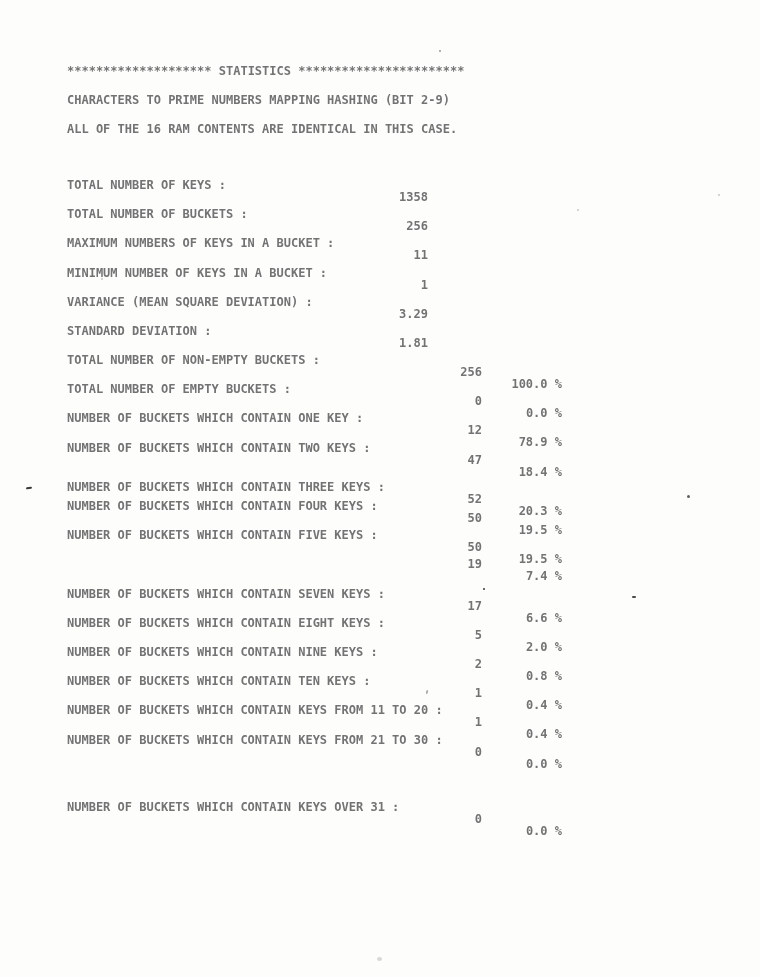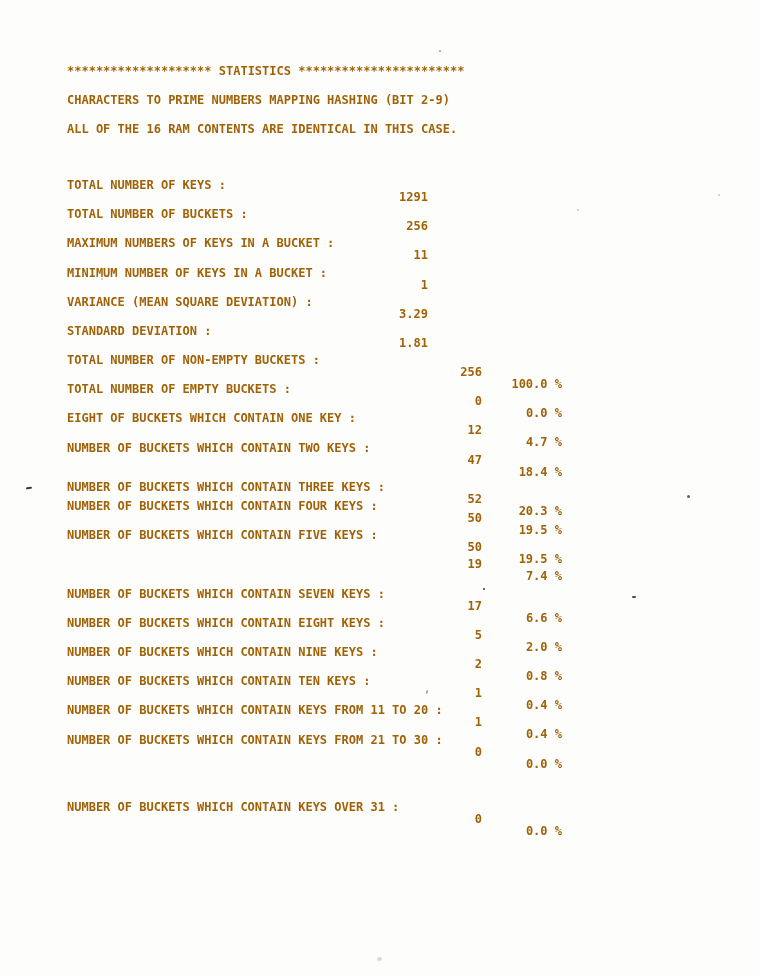--- a/index.html
+++ b/index.html
@@ -11,21 +11,21 @@
     font-family:"DejaVu Sans Mono", monospace;
   }
   .page {
     position:absolute; inset:0;
     background:#fdfdfc;
     color:#1c1c1c;
   }
   .line, .row {
     position:absolute;
     font:bold 12px/12px "DejaVu Sans Mono", monospace;
-    color:#a16207;
+    color:#737373;
     white-space:pre;
     letter-spacing:0px;
   }
   .line { left:67px; }
   .row { left:0; width:100%; height:14px; }
   .lbl   { position:absolute; left:67px;  white-space:pre; }
   .v1    { position:absolute; left:338px; width:90px;  text-align:right; }
   .count { position:absolute; left:382px; width:100px; text-align:right; }
   .pct   { position:absolute; left:432px; width:130px; text-align:right; }
   .rows-host { position:absolute; inset:0;border-radius:7px; }
@@ -38,21 +38,21 @@
 
   <div class="line" style="top:65px"><span>********************</span> <span>STATISTICS</span> <span>***********************</span></div>
 
   <div class="line" style="top:94px">CHARACTERS TO PRIME NUMBERS MAPPING HASHING (BIT 2-9)</div>
   <div class="line" style="top:123px">ALL OF THE 16 RAM CONTENTS ARE IDENTICAL IN THIS CASE.</div>
 
   <div class="rows-host">
 
       <div class="row" style="top: 167px;">
         <span class="lbl">TOTAL NUMBER OF KEYS :</span>
-        <span class="v1">1291</span>
+        <span class="v1">1358</span>
       </div>
 
       <div class="row" style="top: 196px;">
         <span class="lbl">TOTAL NUMBER OF BUCKETS :</span>
         <span class="v1">256</span>
       </div>
 
       <div class="row" style="top: 225px;">
         <span class="lbl">MAXIMUM NUMBERS OF KEYS IN A BUCKET :</span>
         <span class="v1">11</span>
@@ -82,23 +82,23 @@
         <span class="pct">100.0 %</span>
       </div>
 
       <div class="row" style="top: 371px;">
         <span class="lbl">TOTAL NUMBER OF EMPTY BUCKETS :</span>
         <span class="count">0</span>
         <span class="pct">0.0 %</span>
       </div>
 
       <div class="row" style="top: 400px;">
-        <span class="lbl">EIGHT OF BUCKETS WHICH CONTAIN ONE KEY :</span>
+        <span class="lbl">NUMBER OF BUCKETS WHICH CONTAIN ONE KEY :</span>
         <span class="count">12</span>
-        <span class="pct">4.7 %</span>
+        <span class="pct">78.9 %</span>
       </div>
 
       <div class="row" style="top: 430px;">
         <span class="lbl">NUMBER OF BUCKETS WHICH CONTAIN TWO KEYS :</span>
         <span class="count">47</span>
         <span class="pct">18.4 %</span>
       </div>
 
       <div class="row" style="top: 469px;">
         <span class="lbl">NUMBER OF BUCKETS WHICH CONTAIN THREE KEYS :</span>

